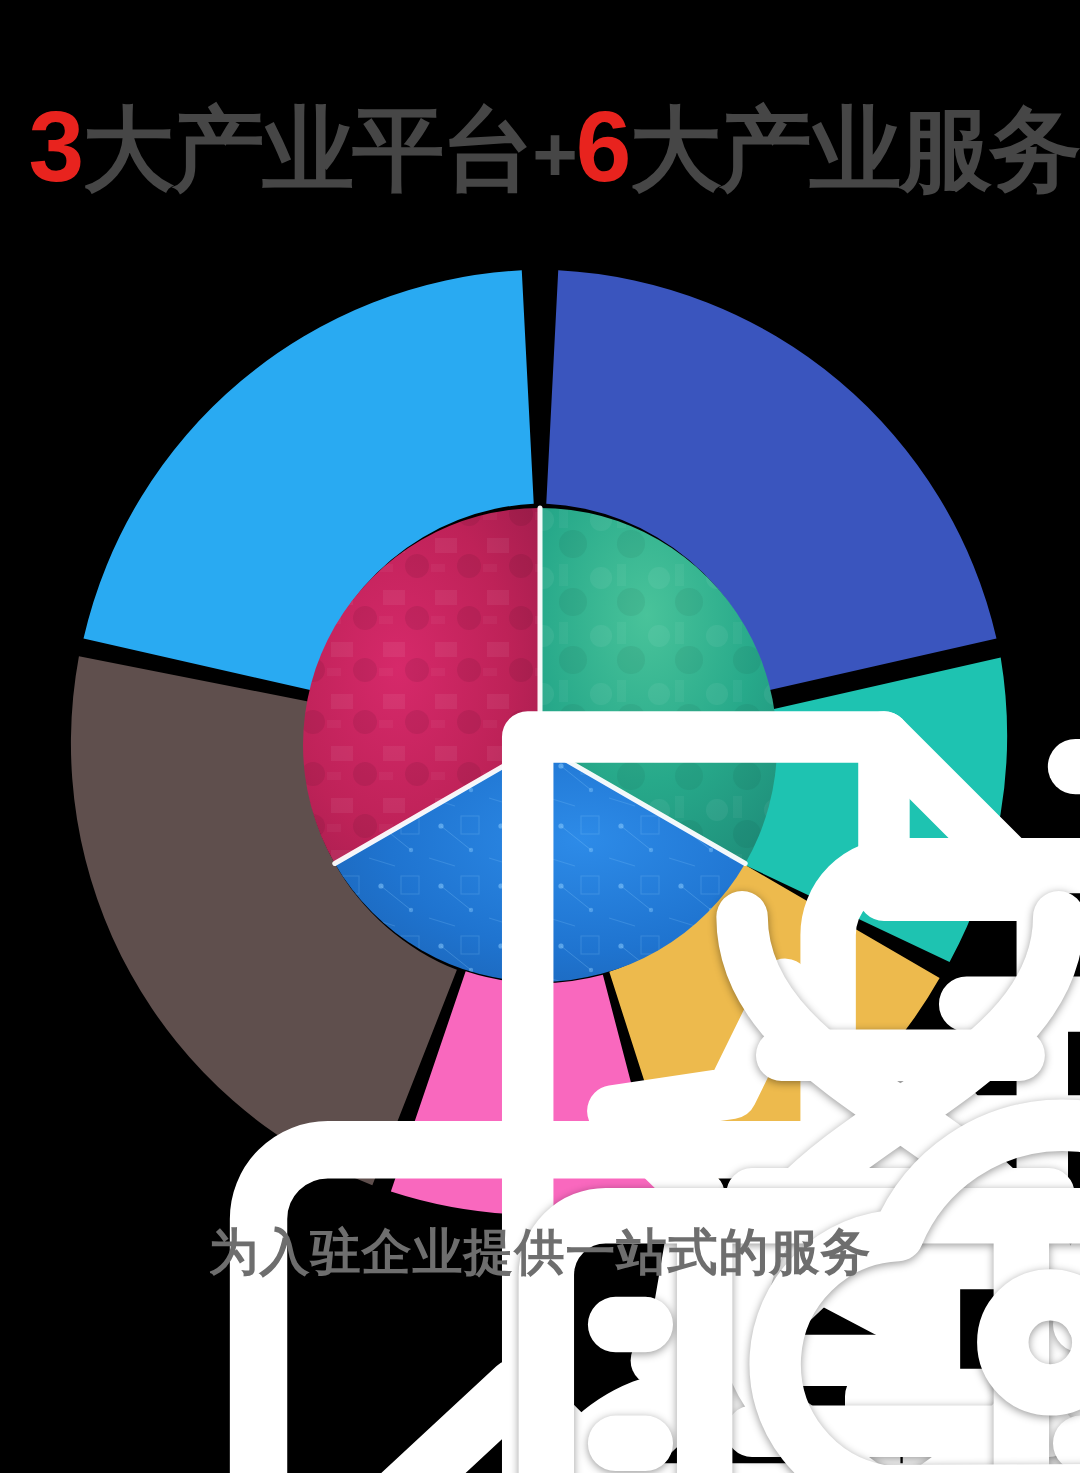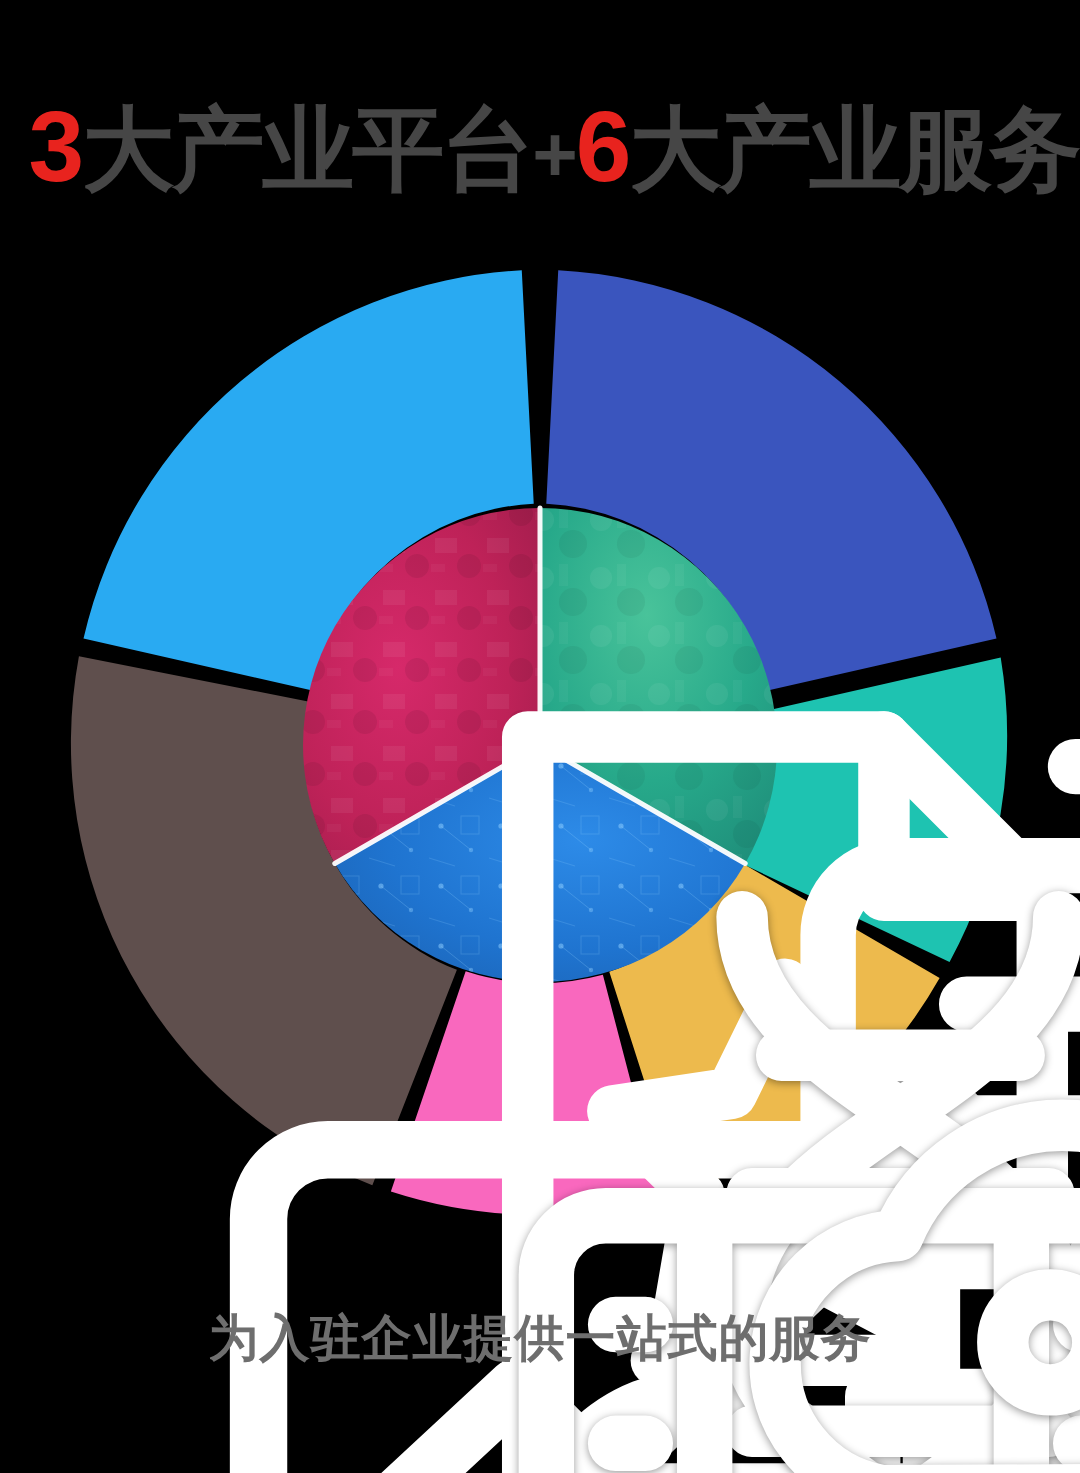--- a/index.html
+++ b/index.html
@@ -42,21 +42,21 @@
   #lbl-talent   {left:250px;top:968px;width:290px;}
   #lbl-finance  {left:55px;top:662px;width:270px;}
 
   
   #lbl-bio  {left:400px;top:528px;width:285px;}
   #lbl-film {left:323px;top:728px;width:225px;}
   #lbl-ai   {left:540px;top:726px;width:240px;}
 
   
   #footer{
-    position:absolute;left:0;top:1306px;width:1080px;text-align:center;
+    position:absolute;left:0;top:1220px;width:1080px;text-align:center;
     color:#6E6E6E;font-weight:bold;font-size:50px;line-height:1.28;
     letter-spacing:1px;
   }
 </style>
 </head>
 <body>
 
 <div id="title">
   <span class="num">3</span><span>大产业平台</span><span class="plus">+</span><span class="num">6</span><span>大产业服务</span>
 </div>

